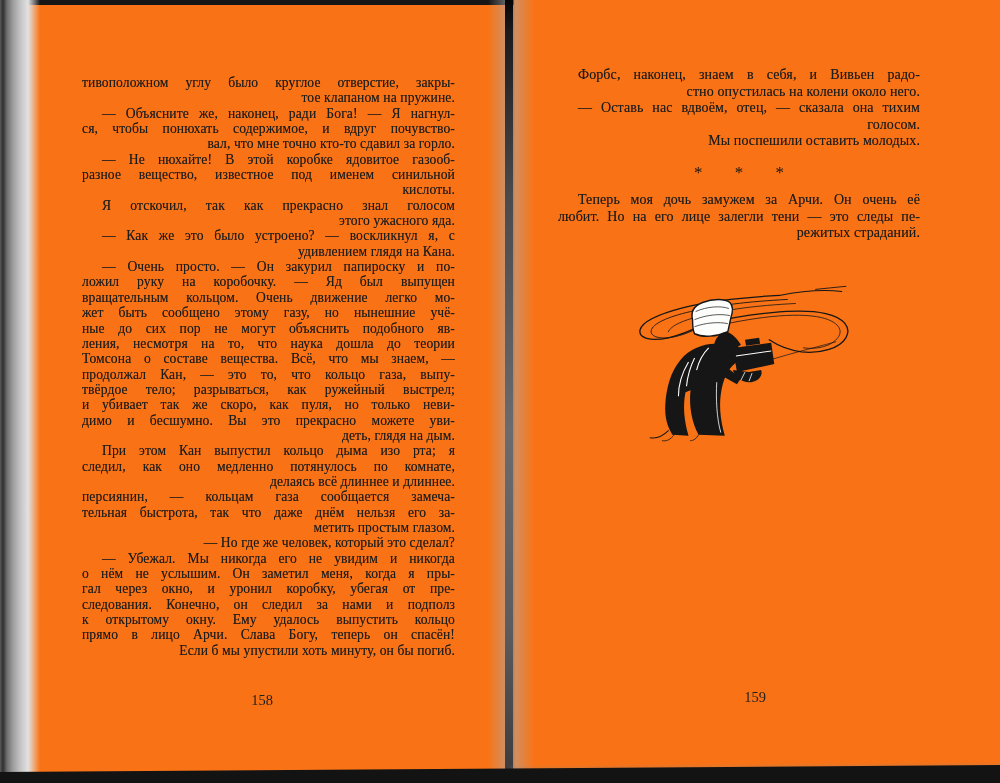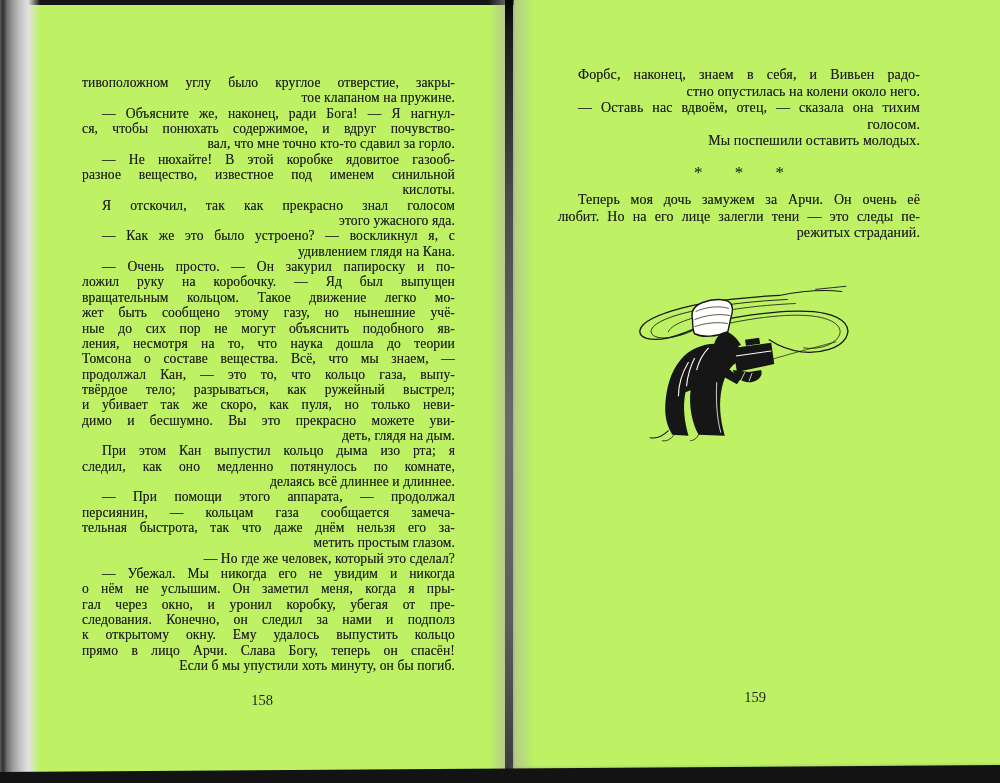--- a/index.html
+++ b/index.html
@@ -1,18 +1,18 @@
 <!DOCTYPE html>
 <html><head>
 <meta charset="utf-8">
 <style>
   html,body{margin:0;padding:0;background:#ffffff;}
   .scan{
     position:relative;width:1000px;height:783px;overflow:hidden;
-    background:#bef264;
+    background:#f97316;
     font-family:"Liberation Serif","DejaVu Serif",serif;
     color:#1d1d1d;
   }
   
   .edge-top{position:absolute;left:0;top:0;width:514px;height:5px;background:#161616;}
   .edge-left{position:absolute;left:0;top:0;width:40px;height:100%;
     background:linear-gradient(90deg,#5a5a5a 0px,#2f2f2f 3px,#6e6e6e 7px,#9d9d9d 13px,#c2c2c2 20px,#e2e2e2 28px,rgba(252,252,251,0) 40px);}
   .spine-band{position:absolute;left:488px;top:0;width:46px;height:100%;
     background:linear-gradient(90deg,rgba(180,180,180,0) 0%,rgba(170,170,170,.55) 40%,rgba(120,120,120,.6) 50%,rgba(170,170,170,.5) 60%,rgba(180,180,180,0) 100%);}
   .spine-core{position:absolute;left:505px;top:0;width:8px;height:100%;
@@ -57,34 +57,33 @@
       <div class="line">вал, что мне точно кто-то сдавил за горло.</div>
       <div class="line indent just">— Не нюхайте! В этой коробке ядовитое газооб-</div>
       <div class="line just">разное вещество, известное под именем синильной</div>
       <div class="line">кислоты.</div>
       <div class="line indent just">Я отскочил, так как прекрасно знал голосом</div>
       <div class="line">этого ужасного яда.</div>
       <div class="line indent just">— Как же это было устроено? — воскликнул я, с</div>
       <div class="line">удивлением глядя на Кана.</div>
       <div class="line indent just">— Очень просто. — Он закурил папироску и по-</div>
       <div class="line just">ложил руку на коробочку. — Яд был выпущен</div>
-      <div class="line just">вращательным кольцом. Такое движение легко мо-</div>
+      <div class="line just">вращательным кольцом. Очень движение легко мо-</div>
       <div class="line just">жет быть сообщено этому газу, но нынешние учё-</div>
       <div class="line just">ные до сих пор не могут объяснить подобного яв-</div>
       <div class="line just">ления, несмотря на то, что наука дошла до теории</div>
       <div class="line just">Томсона о составе вещества. Всё, что мы знаем, —</div>
       <div class="line just">продолжал Кан, — это то, что кольцо газа, выпу-</div>
       <div class="line just">твёрдое тело; разрываться, как ружейный выстрел;</div>
       <div class="line just">и убивает так же скоро, как пуля, но только неви-</div>
       <div class="line just">димо и бесшумно. Вы это прекрасно можете уви-</div>
       <div class="line">деть, глядя на дым.</div>
       <div class="line indent just">При этом Кан выпустил кольцо дыма изо рта; я</div>
       <div class="line just">следил, как оно медленно потянулось по комнате,</div>
       <div class="line">делаясь всё длиннее и длиннее.</div>
-      <div class="line indent just">— При помощи этого аппарата, — продолжал</div>
       <div class="line just">персиянин, — кольцам газа сообщается замеча-</div>
       <div class="line just">тельная быстрота, так что даже днём нельзя его за-</div>
       <div class="line">метить простым глазом.</div>
       <div class="line indent">— Но где же человек, который это сделал?</div>
       <div class="line indent just">— Убежал. Мы никогда его не увидим и никогда</div>
       <div class="line just">о нём не услышим. Он заметил меня, когда я пры-</div>
       <div class="line just">гал через окно, и уронил коробку, убегая от пре-</div>
       <div class="line just">следования. Конечно, он следил за нами и подполз</div>
       <div class="line just">к открытому окну. Ему удалось выпустить кольцо</div>
       <div class="line just">прямо в лицо Арчи. Слава Богу, теперь он спасён!</div>

